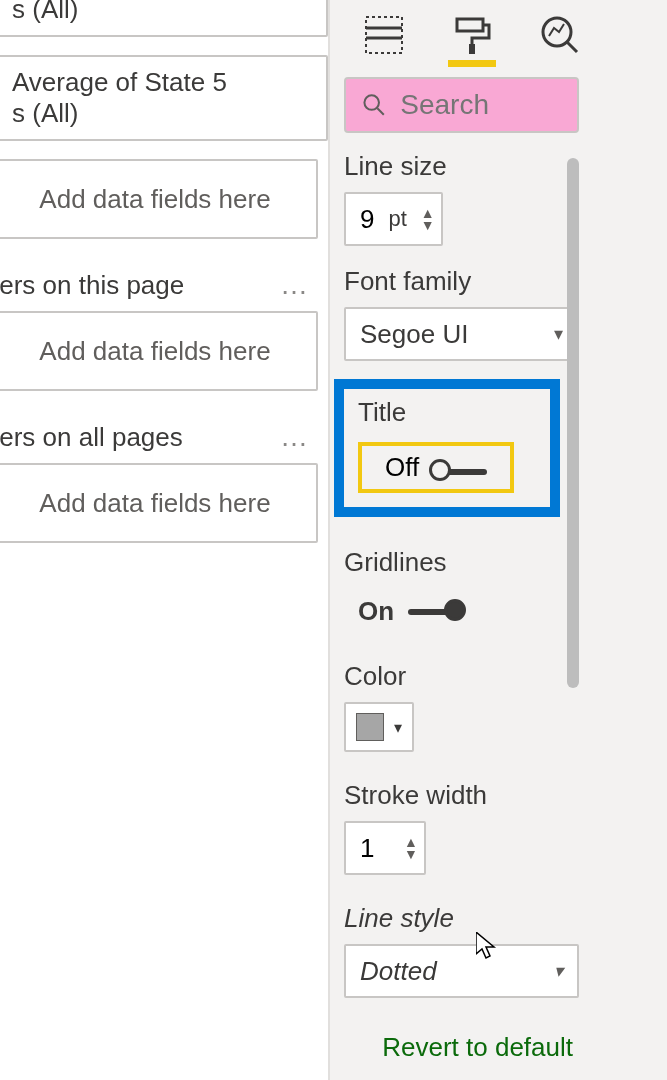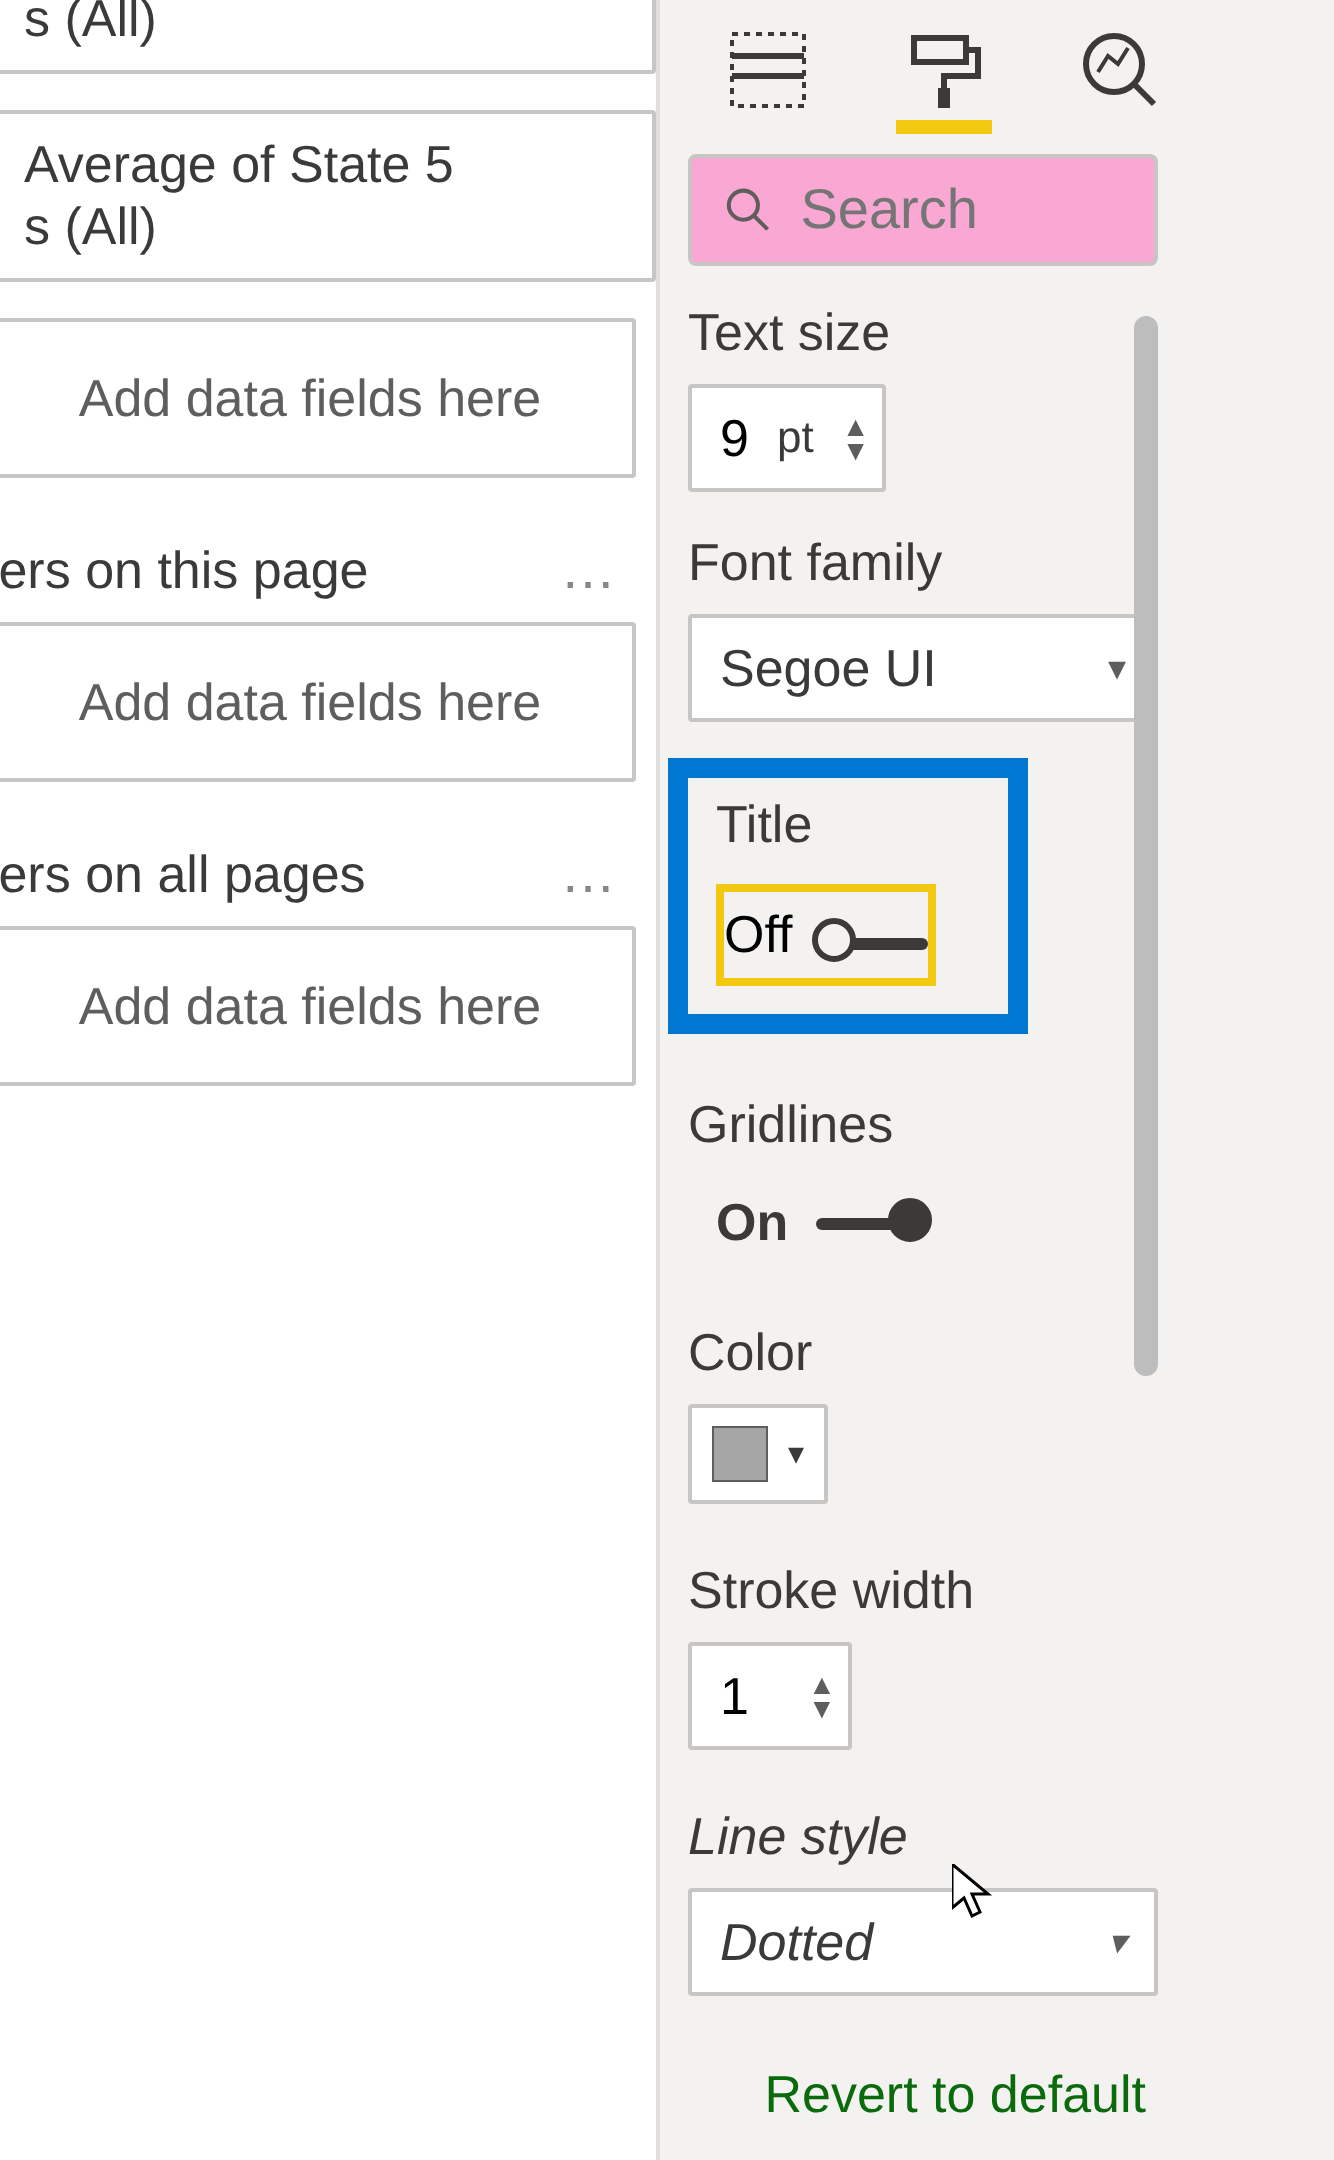--- a/index.html
+++ b/index.html
@@ -126,21 +126,21 @@
 
   .highlight-blue {
     border: 10px solid #0078d4;
     padding: 8px 36px 14px 14px;
     margin: 18px 0 10px -10px;
     display: inline-block;
     background: #f3f2f1;
   }
   .highlight-yellow {
     border: 4px solid #f2c811;
-    padding: 6px 0;
+    padding: 6px 23px;
     display: inline-flex;
     align-items: center;
     gap: 12px;
     margin-top: 8px;
     background: #f3f2f1;
   }
 
   .toggle {
     display: inline-flex;
     align-items: center;
@@ -264,21 +264,21 @@
 
     <div class="search">
       <svg viewBox="0 0 30 30">
         <circle cx="12" cy="12" r="9" fill="none" stroke="#605e5c" stroke-width="2.5"></circle>
         <line x1="19" y1="19" x2="27" y2="27" stroke="#605e5c" stroke-width="2.5"></line>
       </svg>
       <input type="text" placeholder="Search" style="">
     </div>
 
     
-    <span class="opt-label">Text size</span>
+    <span class="opt-label">Line size</span>
     <div class="numfield">
       <span class="val">9</span>
       <span class="unit">pt</span>
       <div class="spinner">
         <span>▲</span>
         <span>▼</span>
       </div>
     </div>
 
     

